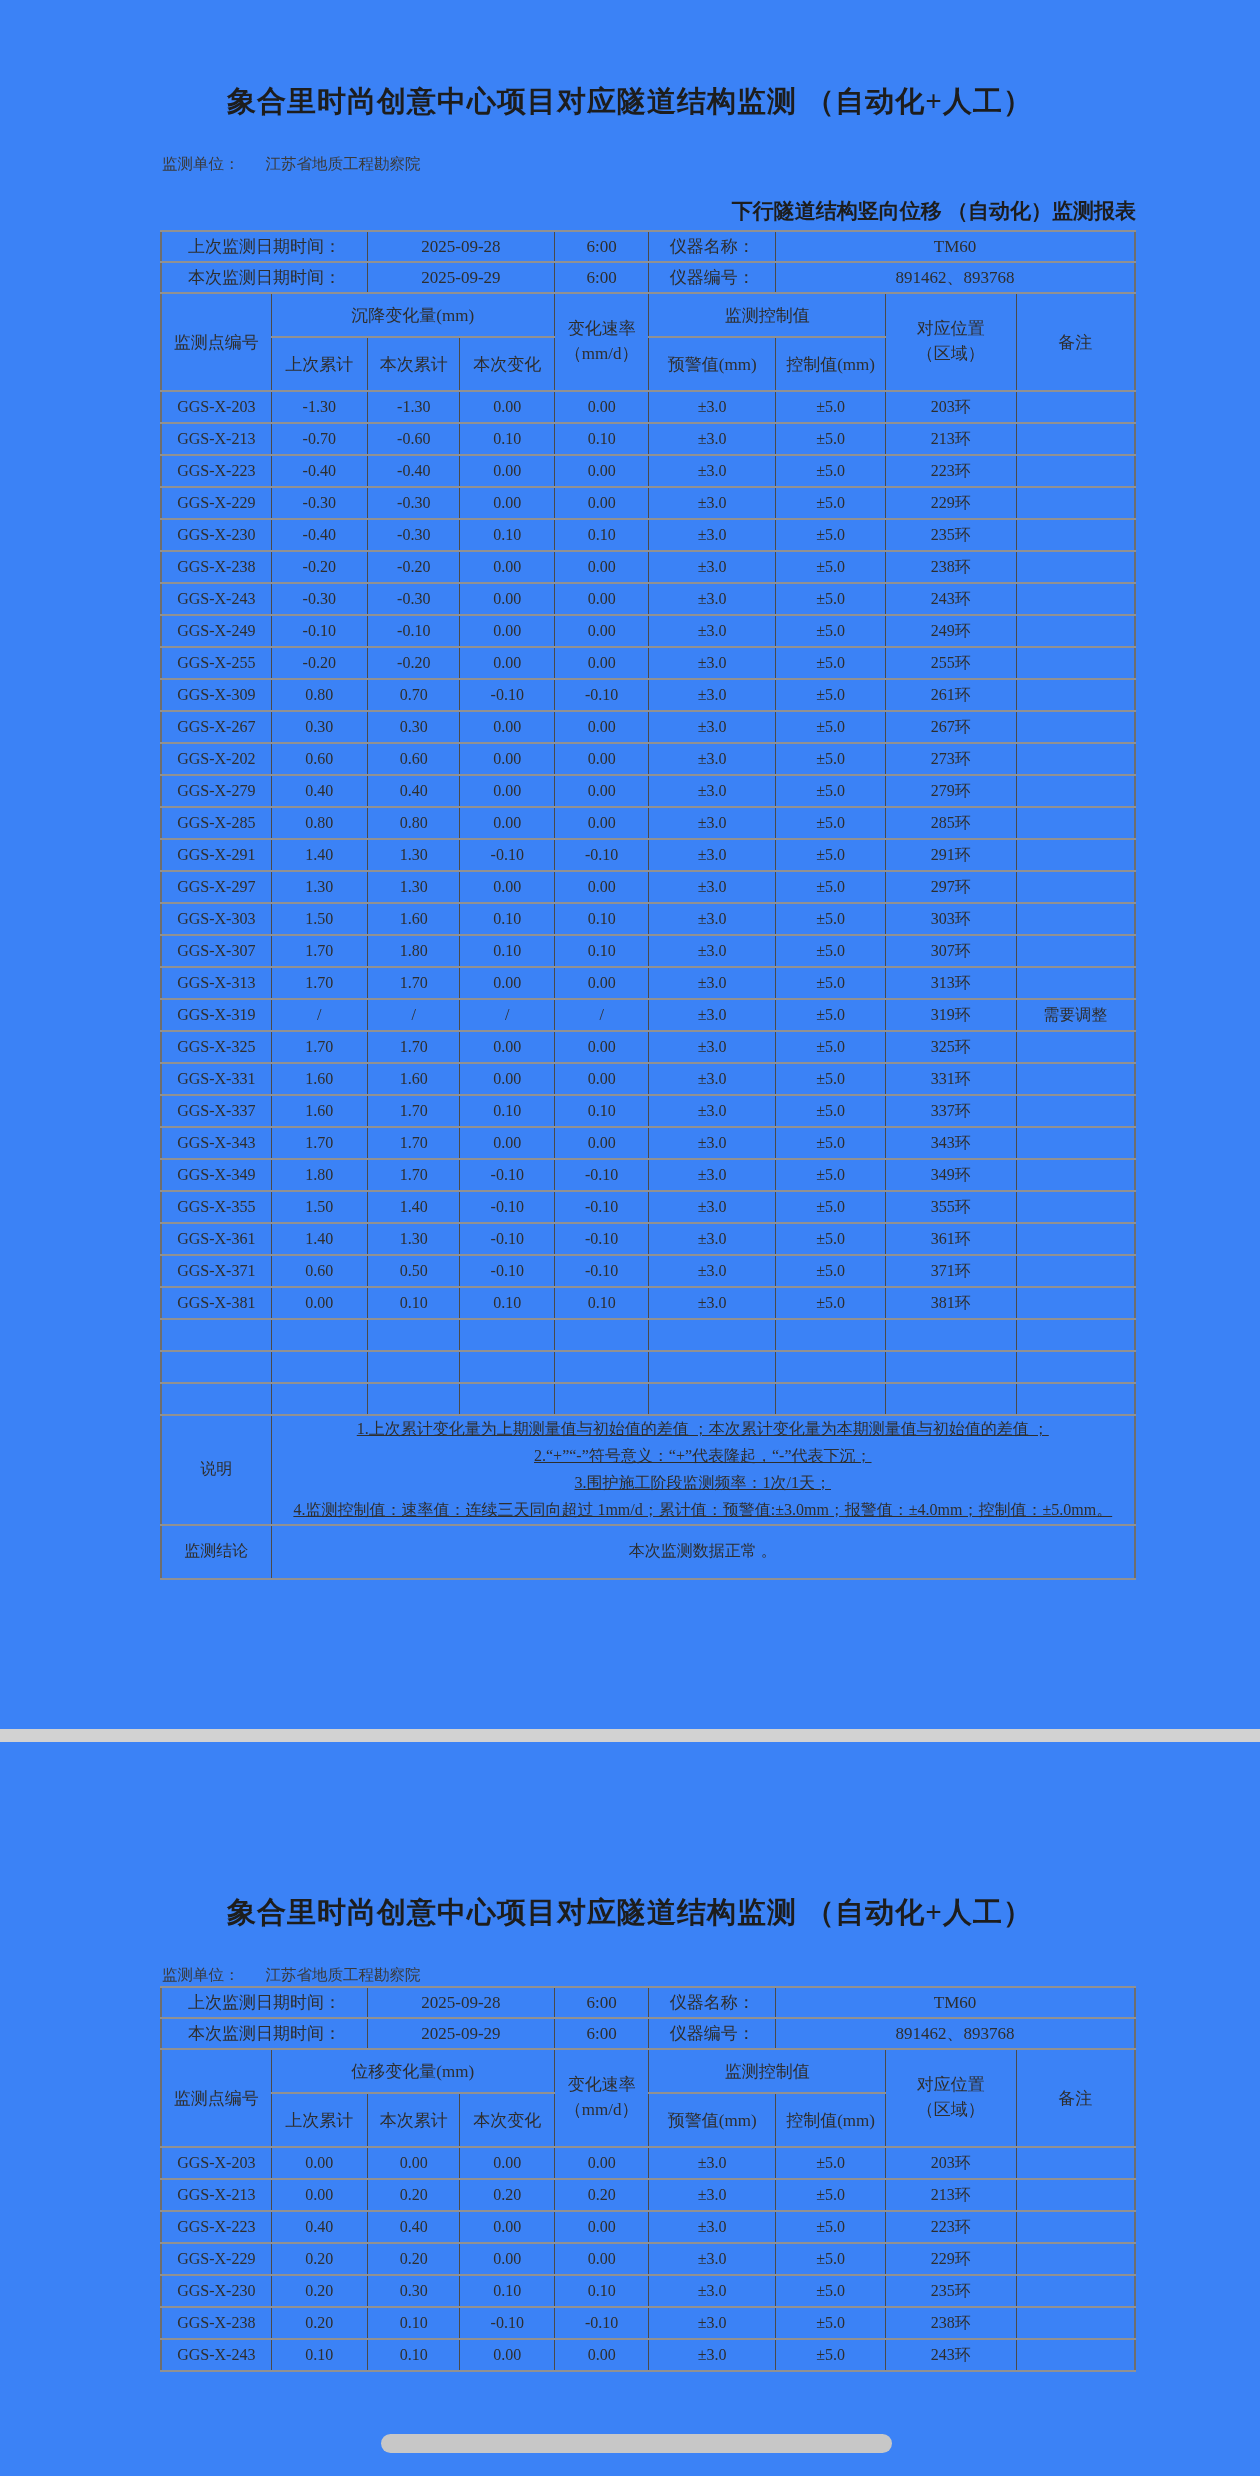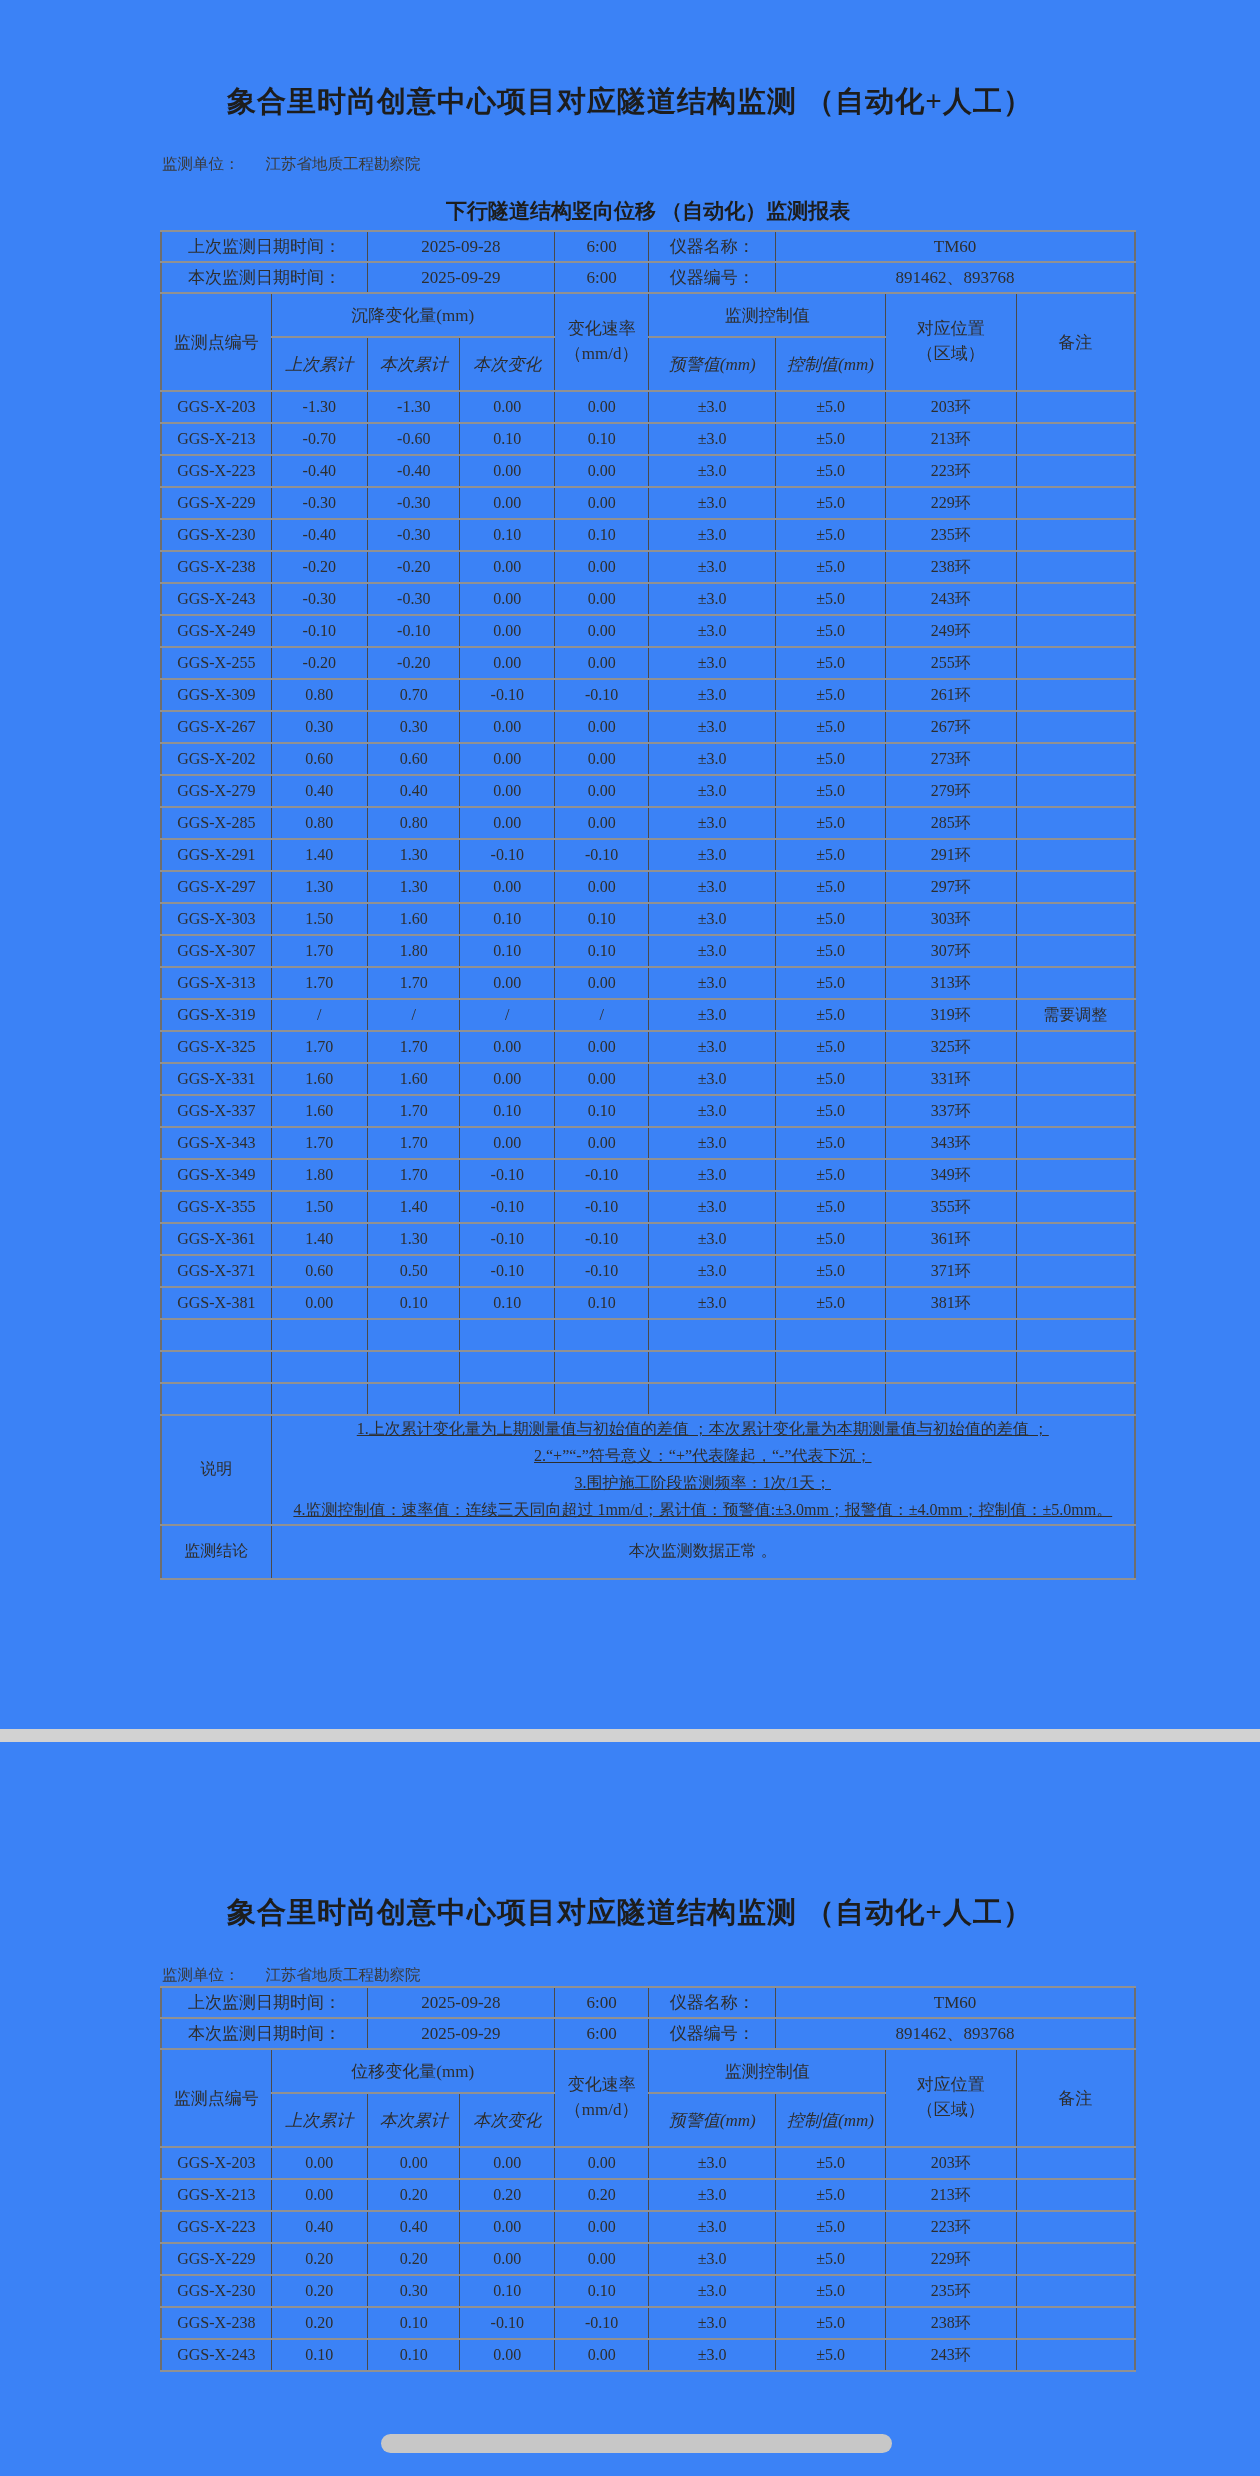--- a/index.html
+++ b/index.html
@@ -4,29 +4,29 @@
 <style>
   html,body{margin:0;padding:0;background:#ffffff;}
   body{width:1260px;font-family:"Liberation Serif","DejaVu Serif",serif;color:#2e2e2e;}
   .screen{position:relative;width:1260px;height:2476px;overflow:hidden;background:#3b82f6;}
   .page1{padding-top:82px;}
   .page2{position:absolute;top:1893px;left:0;width:1260px;}
   .doc-title{margin:0;text-align:center;font-size:29px;font-weight:700;letter-spacing:1px;color:#1d1d1d;}
   .unit-line{margin:32px 0 0 162px;font-size:15.5px;color:#3a3a3a;}
   .unit-value{margin-left:26px;}
   .report{width:976px;margin-left:160px;}
-  .table-caption{margin:22px 0 5px 0;text-align:center;font-size:21px;font-weight:700;color:#1d1d1d;}
+  .table-caption{margin:22px 0 5px 0;text-align:right;font-size:21px;font-weight:700;color:#1d1d1d;}
   table.report-table{width:100%;border-collapse:collapse;table-layout:fixed;border:2px solid #6e6e6e;padding-left:38px;}
   table.report-table td{border:1px solid #4a4a4a;border-top:2px solid #919191;border-bottom:2px solid #919191;
       text-align:center;vertical-align:middle;font-size:16px;padding:0;overflow:hidden;color:#2e2e2e;}
   tr.info-row{height:31px;}
   tr.info-row td{font-size:17px;}
   td.info-label{text-align:left;padding-left:13px;}
   tr.head-row-a{height:44px;}
-  tr.head-row-b{height:54px;font-style:italic;}
+  tr.head-row-b{height:54px;}
   tr.head-row-a td,tr.head-row-b td{font-size:17px;}
   .two-line .line{display:block;line-height:1.45;}
   tr.data-row{height:32px;}
   td.c-point{font-size:13.5px;}
   tr.empty-row{height:32px;}
   td.notes-label-cell{font-size:16px;}
   td.notes-cell{text-align:left;font-size:15px;line-height:1.68;padding:8px 10px 8px 8px;text-decoration:underline;}
   tr.conclusion-row{height:54px;}
   td.conclusion-cell{text-align:left;padding-left:9px;font-size:16px;}
   .page-divider{position:absolute;top:1729px;left:0;width:1260px;height:13px;background:#d2d2d2;}

